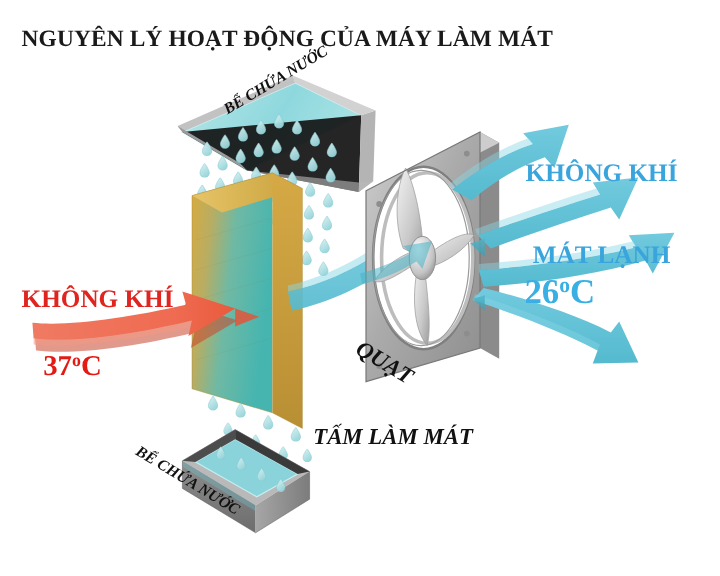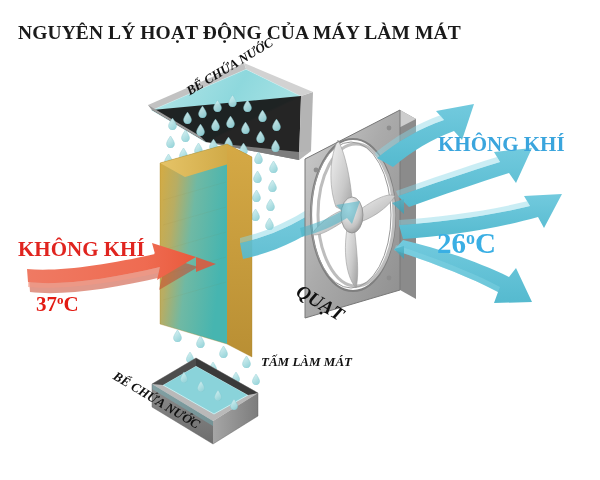--- a/index.html
+++ b/index.html
@@ -39,21 +39,21 @@
     color: #e0241f;
     font-weight: bold;
     font-size: 21px;
     text-align: center;
   }
   #hot-air-label { left: 18px; top: 193px; }
   #hot-temp {
     left: 36px; top: 293px;
     color: #e31b13;
     font-weight: bold;
-    font-size: 21px;
+    font-size: 24px;
   }
   .cool-label {
     color: #3aa5dd;
     font-weight: bold;
     font-size: 21px;
     text-align: center;
   }
   #cool-air-label { left: 438px; top: 88px; }
   #cool-temp {
     left: 437px; top: 228px;
@@ -77,21 +77,21 @@
     left: 118px; top: 369px;
     transform: rotate(31deg);
   }
   #fan-label {
     left: 303px; top: 281px;
     font-size: 19px;
     transform: rotate(31deg);
   }
   #pad-label {
     left: 261px; top: 355px;
-    font-size: 13px;
+    font-size: 19px;
     font-weight: bold;
     font-style: italic;
     color: #111111;
   }
 </style>
 </head>
 <body>
 
 <div id="stage">
 
@@ -365,20 +365,21 @@
   <div class="txt" id="title">NGUYÊN LÝ HOẠT ĐỘNG CỦA MÁY LÀM MÁT</div>
 
   <div class="txt hot-label" id="hot-air-label">
     <div>KHÔNG KHÍ</div>
   </div>
 
   <div class="txt" id="hot-temp"><span>37</span><span class="sup">o</span><span>C</span></div>
 
   <div class="txt cool-label" id="cool-air-label">
     <div>KHÔNG KHÍ</div>
+    <div>MÁT LẠNH</div>
   </div>
 
   <div class="txt" id="cool-temp"><span>26</span><span class="sup">o</span><span>C</span></div>
 
   <div class="txt rot-label" id="reservoir-top-label">BỂ CHỨA NƯỚC</div>
 
   <div class="txt rot-label" id="reservoir-bottom-label">BỂ CHỨA NƯỚC</div>
 
   <div class="txt rot-label" id="fan-label">QUẠT</div>
 

